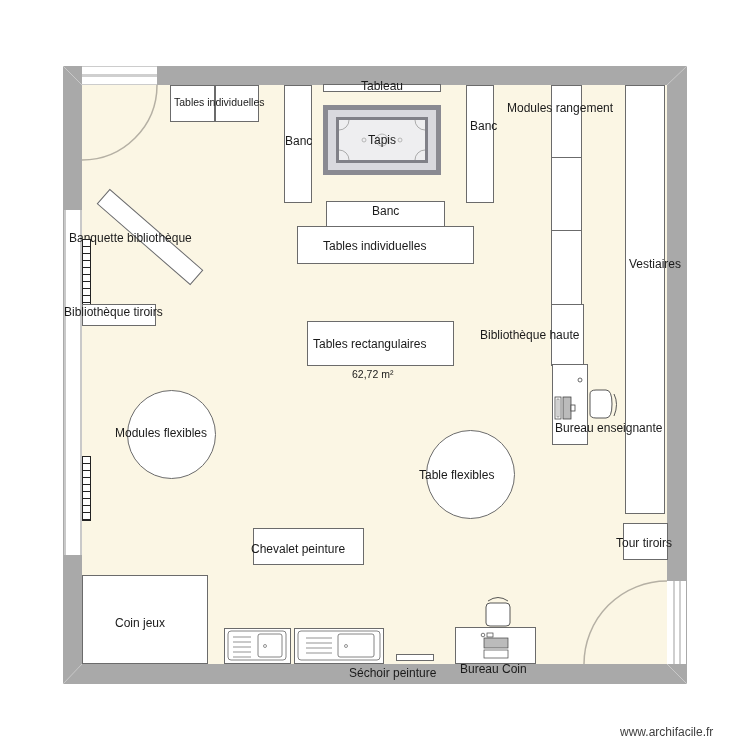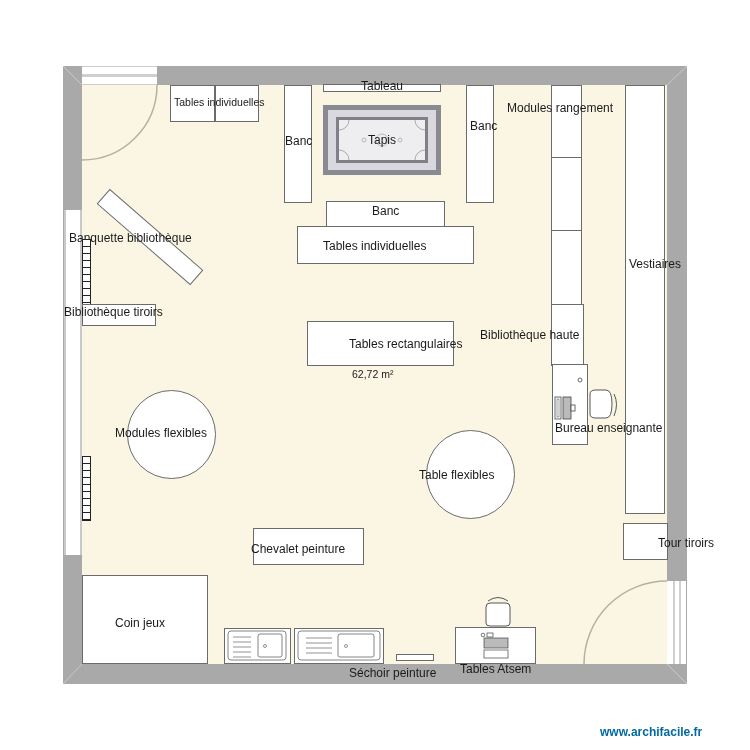--- a/index.html
+++ b/index.html
@@ -106,33 +106,33 @@
     <circle cx="3" cy="3" r="2" fill="#fff" stroke="#444" stroke-width="0.8"></circle>
   </svg>
 </div>
 <svg style="left:588px;top:388px;width:32px;height:34px;">
   <path d="M2 6 Q2 2 8 2 L18 2 Q24 2 24 16 Q24 30 18 30 L8 30 Q2 30 2 26 Z" fill="#fff" stroke="#444" stroke-width="0.9"></path>
   <path d="M26 6 Q31 16 26 28" fill="none" stroke="#444" stroke-width="0.9"></path>
 </svg>
 <span class="lbl" style="left:555px;top:422px;">Bureau enseignante</span>
 
 <div class="abs furn" style="left:623px;top:523px;width:45px;height:37px;"></div>
-<span class="lbl lbl-m" style="left:658px;top:537px;">Tour tiroirs</span>
+<span class="lbl lbl-m" style="left:616px;top:537px;">Tour tiroirs</span>
 
 <div class="abs furn" style="left:88px;top:227px;width:124px;height:20px;transform:rotate(41deg);transform-origin:center;"></div>
 <span class="lbl" style="left:69px;top:232px;">Banquette bibliothèque</span>
 
 <div class="abs ladder" style="left:82px;top:239px;width:9px;height:66px;"></div>
 <div class="abs furn" style="left:82px;top:304px;width:74px;height:22px;"></div>
 <span class="lbl" style="left:64px;top:306px;">Bibliothèque tiroirs</span>
 
 <div class="abs ladder" style="left:82px;top:456px;width:9px;height:65px;"></div>
 
 <div class="abs furn" style="left:307px;top:321px;width:147px;height:45px;"></div>
-<span class="lbl" style="left:313px;top:338px;margin-left:36px;">Tables rectangulaires</span>
+<span class="lbl" style="left:313px;top:338px;">Tables rectangulaires</span>
 <span class="lbl" style="left:352px;top:369px;font-size:10.5px;">62,72 m²</span>
 
 <div class="abs furn" style="left:127px;top:390px;width:89px;height:89px;border-radius:50%;"></div>
 <span class="lbl" style="left:115px;top:427px;">Modules flexibles</span>
 
 <div class="abs furn" style="left:426px;top:430px;width:89px;height:89px;border-radius:50%;"></div>
 <span class="lbl lbl-m" style="left:419px;top:469px;">Table flexibles</span>
 
 <div class="abs furn" style="left:253px;top:528px;width:111px;height:37px;"></div>
 <span class="lbl" style="left:251px;top:543px;">Chevalet peinture</span>
@@ -174,15 +174,15 @@
 <div class="abs furn" style="left:455px;top:627px;width:81px;height:37px;">
   <svg style="left:28px;top:5px;width:28px;height:28px;">
     <rect x="3" y="0" width="6" height="4" fill="#fff" stroke="#444" stroke-width="0.7"></rect>
     <rect x="0" y="5" width="24" height="10" fill="#bbb" stroke="#444" stroke-width="0.7"></rect>
     <rect x="0" y="17" width="24" height="8" fill="#fff" stroke="#444" stroke-width="0.7"></rect>
   </svg>
   <svg style="left:24px;top:4px;width:6px;height:6px;">
     <circle cx="3" cy="3" r="1.8" fill="#fff" stroke="#444" stroke-width="0.7"></circle>
   </svg>
 </div>
-<span class="lbl" style="left:460px;top:663px;">Tables Atsem</span>
+<span class="lbl" style="left:460px;top:663px;">Bureau Coin</span>
 
-<span class="lbl" style="left:600px;top:726px;font-size:12px;color:#0369a1;font-weight:bold;">www.archifacile.fr</span>
+<span class="lbl" style="left:620px;top:726px;font-size:12px;color:#404040;">www.archifacile.fr</span>
 
 </body></html>

